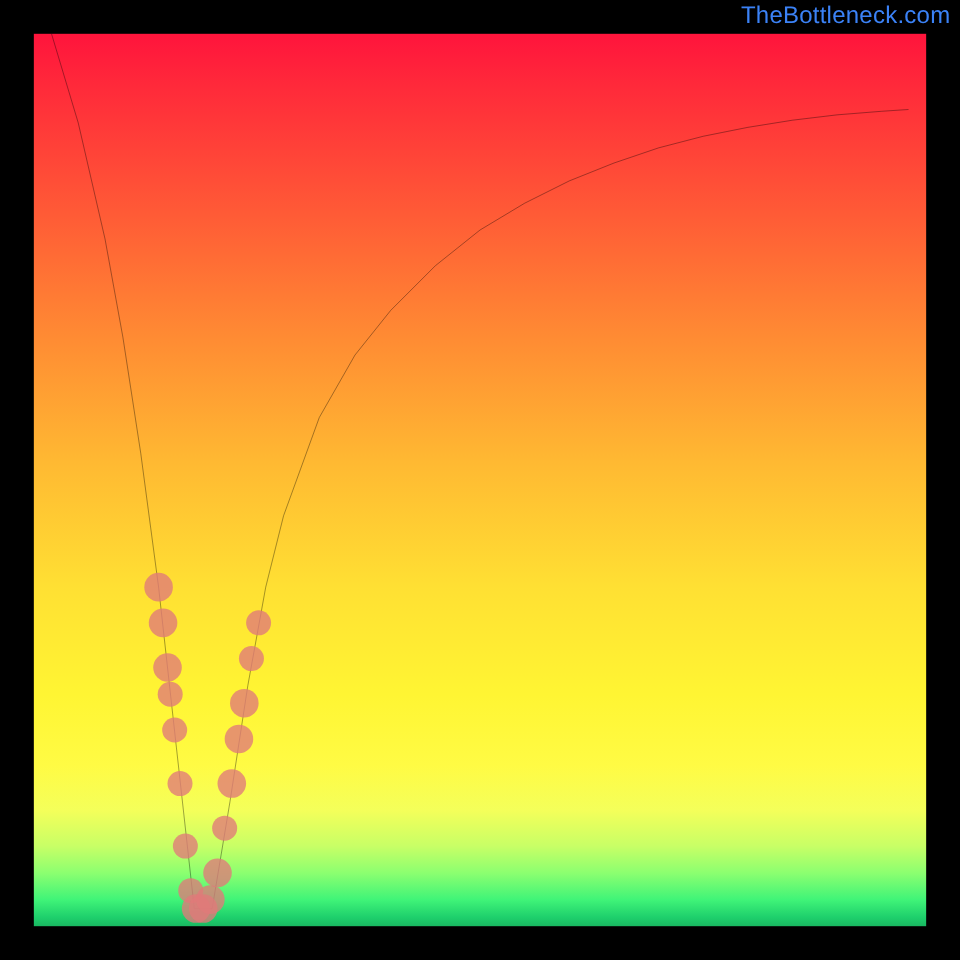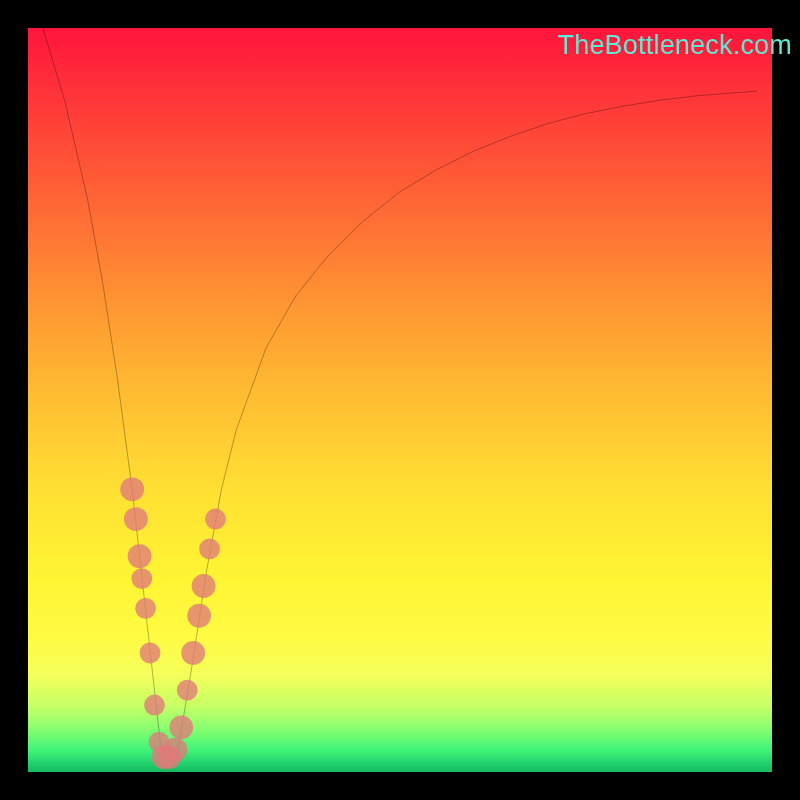--- a/index.html
+++ b/index.html
@@ -48,26 +48,25 @@
   .curve-svg {
     position: absolute;
     inset: 0;
     width: 100%;
     height: 100%;
   }
   .watermark {
     position: absolute;
     top: 2px;
     right: 8px;
-    color: #5eead4;
-    font-size: 27px;
+    color: #3b82f6;
+    font-size: 20px;
     letter-spacing: 0.2px;
     font-weight: 400;
     user-select: none;
-    margin-top: 28px;
   }
 </style>
 </head>
 <body>
 
 <div class="frame">
 
   <div class="plot-area">
     <div class="gradient"></div>
 

